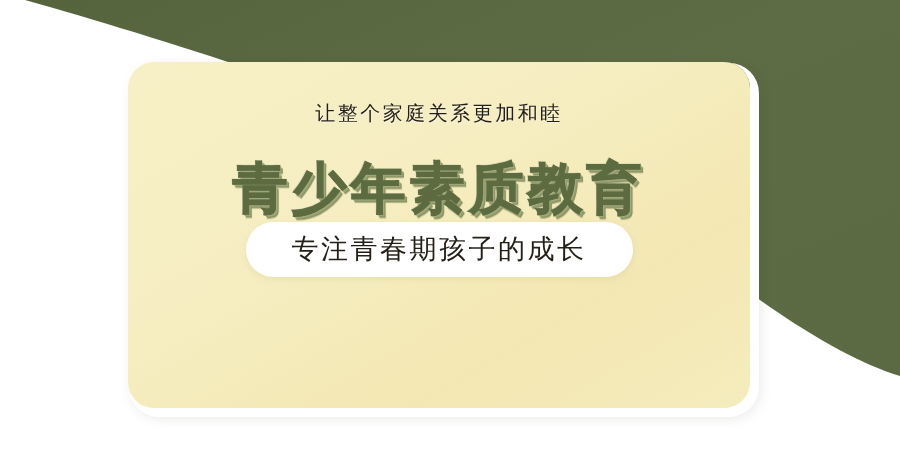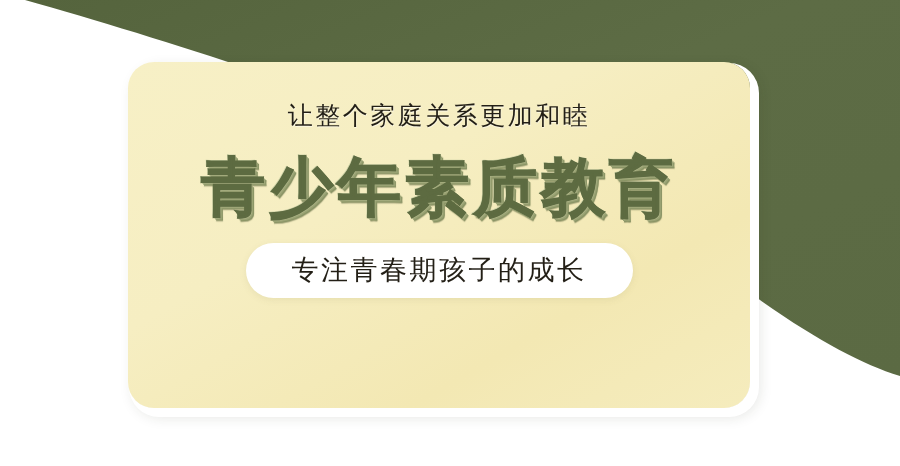--- a/index.html
+++ b/index.html
@@ -34,31 +34,31 @@
     border-radius: 26px;
     background: linear-gradient(150deg, #f7f0c6 0%, #f6eec2 38%, #f3e8b3 72%, #f5ecbd 100%);
     box-shadow: 5px 5px 0 4px #ffffff, 7px 7px 14px 2px rgba(40,50,25,0.13);
     display: flex;
     flex-direction: column;
     align-items: center;
     box-sizing: border-box;
     padding-top: 41px;
   }
   #eyebrow {
-    font-size: 25px;
+    font-size: 20px;
     letter-spacing: 2.5px;
     color: #231f16;
     font-weight: 500;
     line-height: 1;
     white-space: nowrap;
     text-shadow: 0.5px 0.5px 0 rgba(255,255,255,0.55);
   }
   #headline {
-    margin-top: 27px;
-    font-size: 64px;
+    margin-top: 38px;
+    font-size: 55px;
     font-weight: bold;
     letter-spacing: 4px;
     line-height: 1;
     white-space: nowrap;
     color: #5d6b41;
     -webkit-text-stroke: 1px #5d6b41;
     text-shadow:
       1px 1px 0 #a9b083,
       2px 2px 0 #9aa374,
       3px 3px 0 #8b9566,
@@ -69,21 +69,21 @@
     margin-top: 27px;
     font-size: 25px;
     letter-spacing: 2.5px;
     color: #231f16;
     font-weight: 500;
     line-height: 1;
     white-space: nowrap;
     text-shadow: 0.5px 0.5px 0 rgba(255,255,255,0.55);
   }
   #pill {
-    margin-top: 24px;
+    margin-top: 6px;
     height: 55px;
     padding: 0 46px;
     border-radius: 28px;
     background: #ffffff;
     display: flex;
     align-items: center;
     justify-content: center;
     box-shadow: 0 2px 7px rgba(120,115,70,0.10);
   }
   #pill-label {

